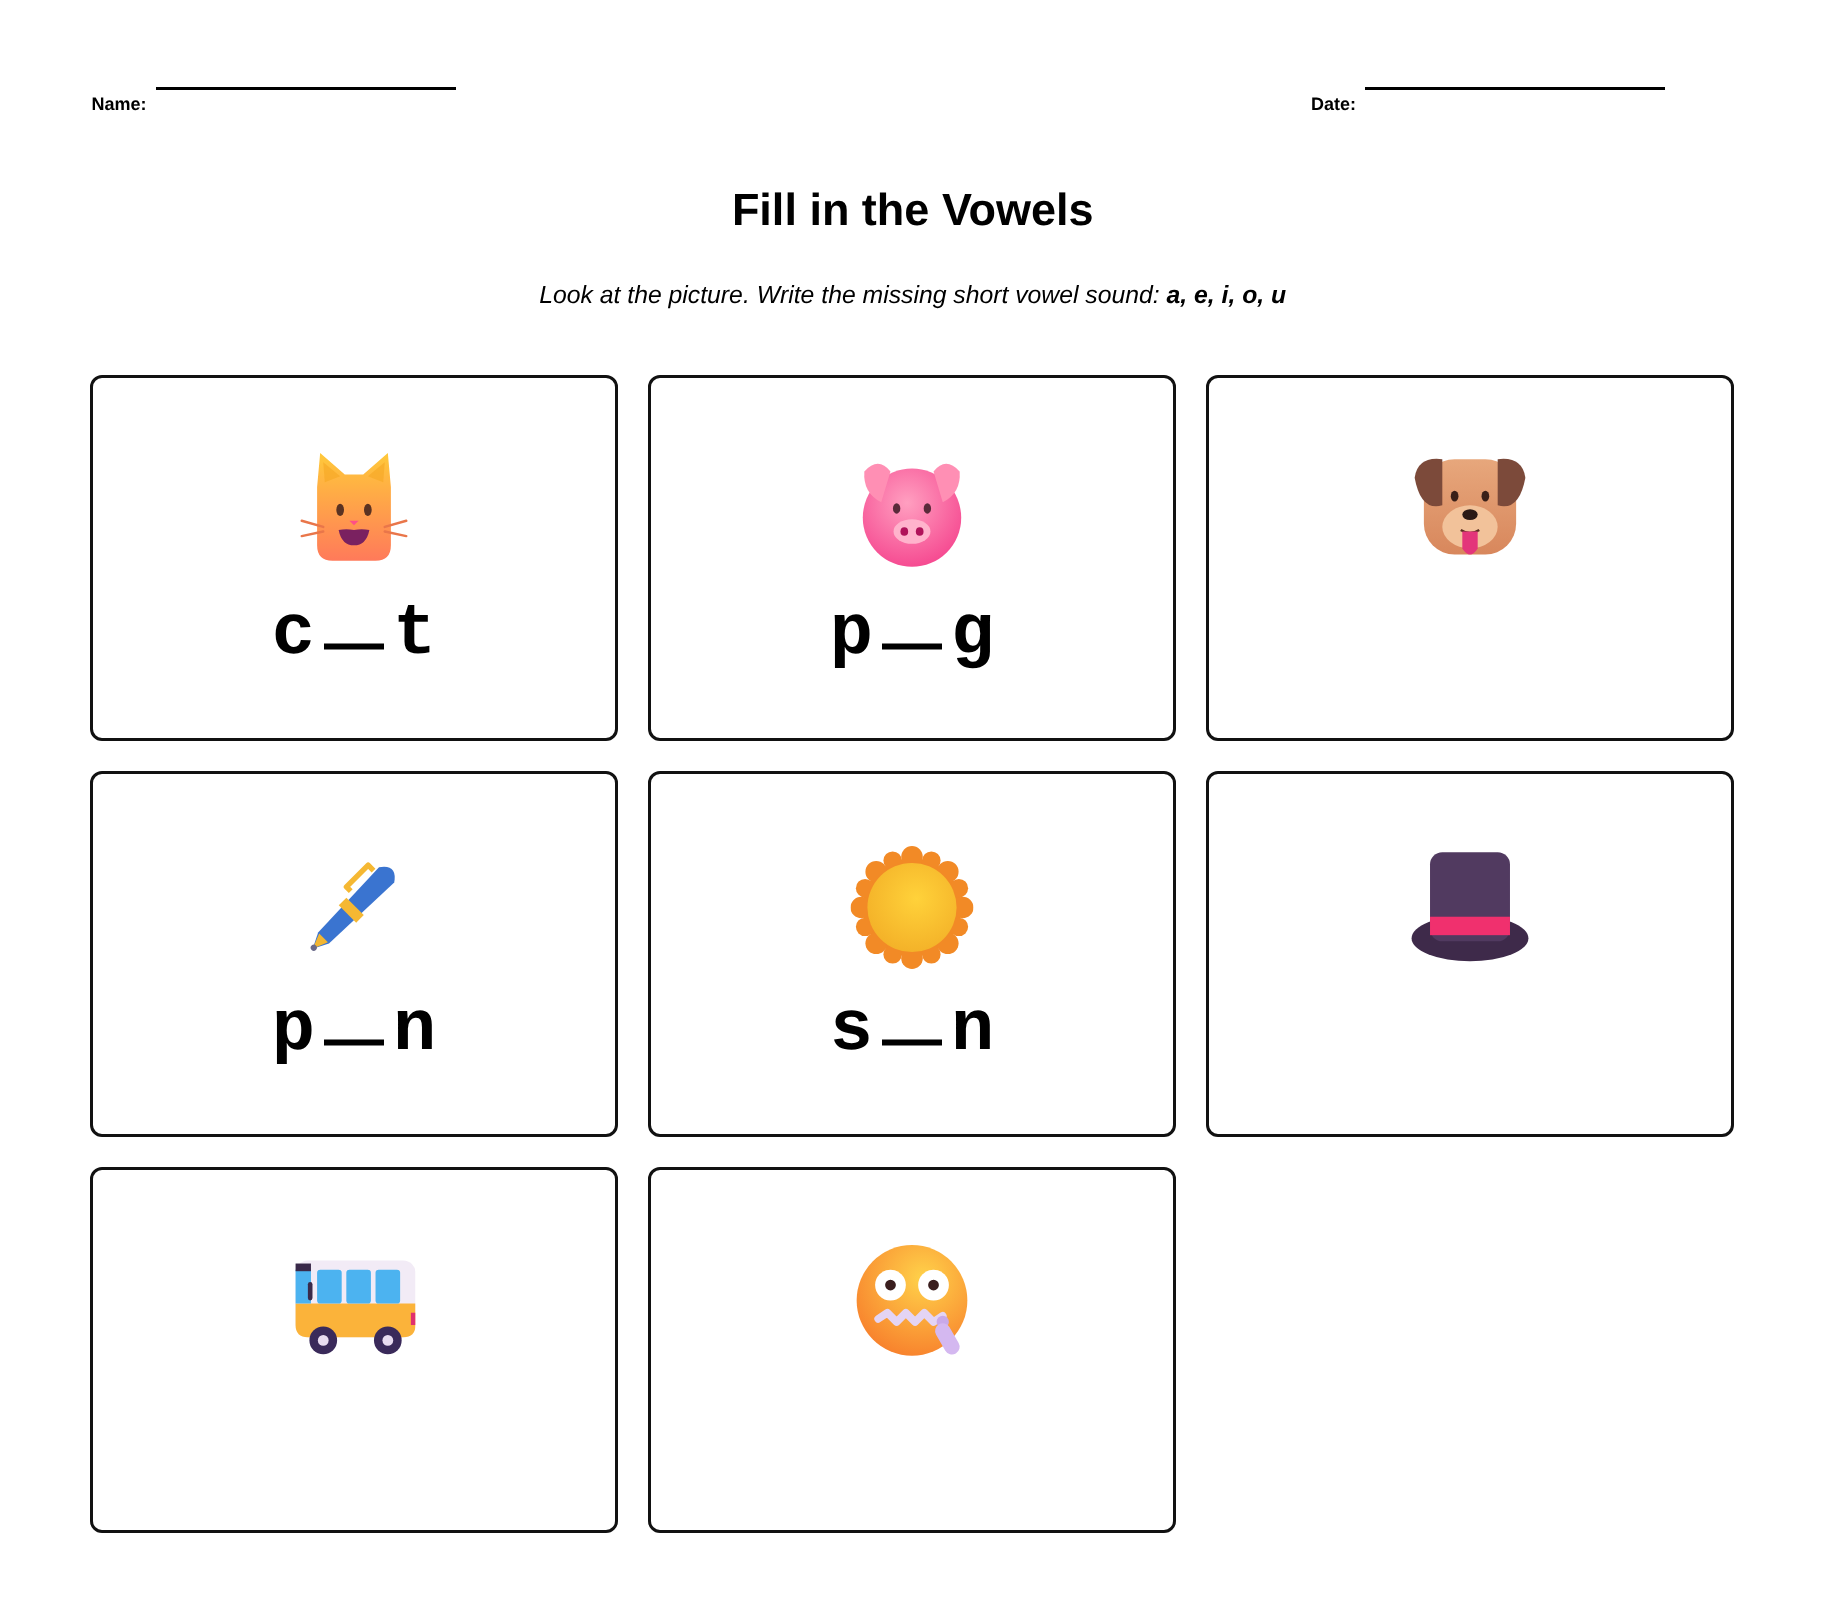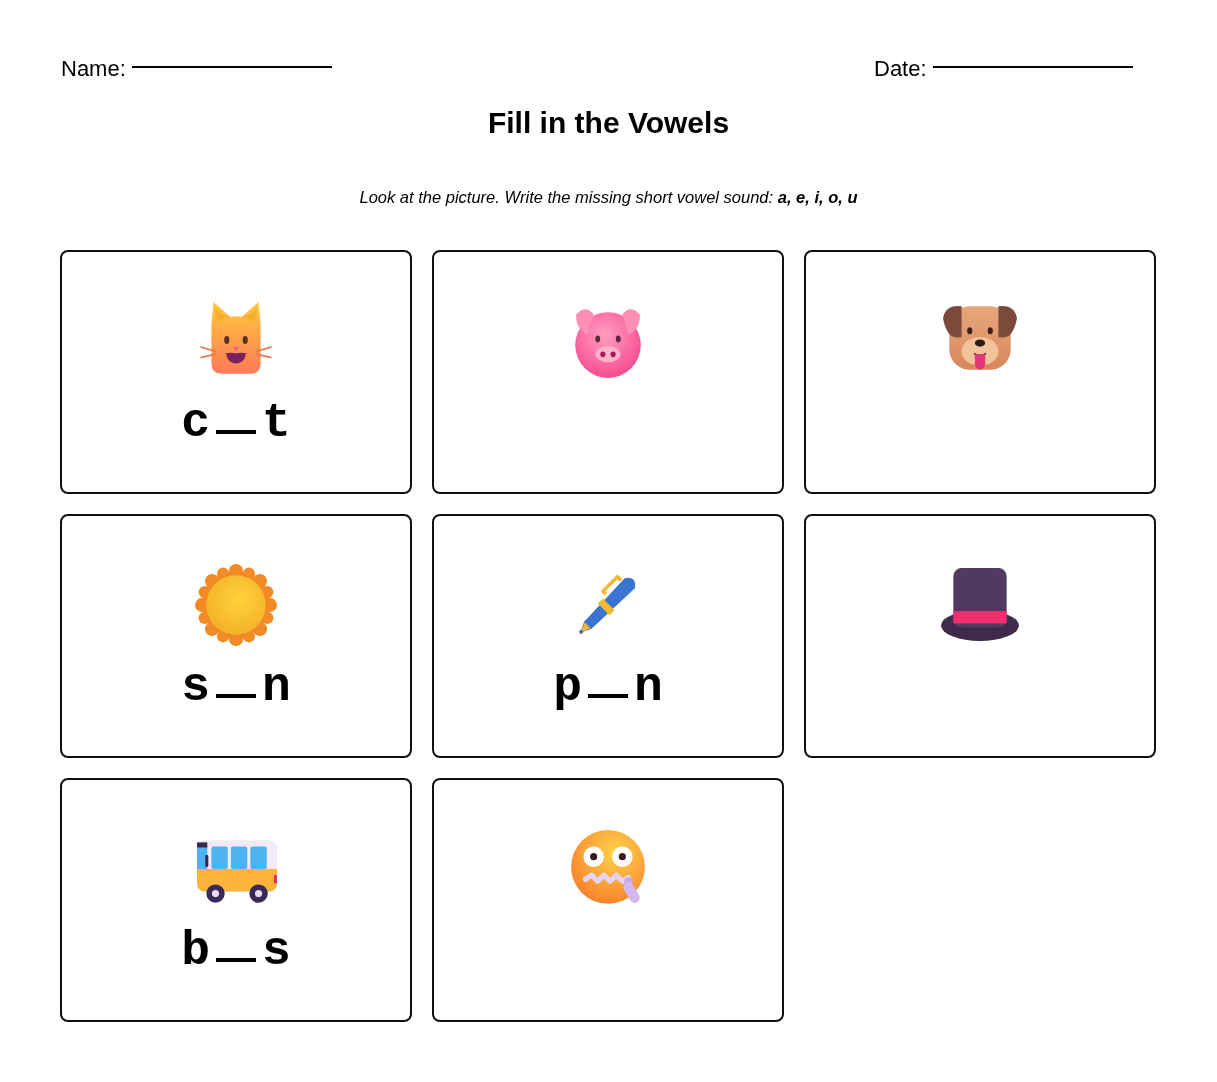--- a/index.html
+++ b/index.html
@@ -1,22 +1,22 @@
 <!DOCTYPE html>
 <html><head>
 <meta charset="utf-8">
 <style>
   html, body { margin: 0; padding: 0; background: #ffffff; }
   body { width: 1217px; height: 1082px; position: relative; font-family: "Liberation Sans", sans-serif; color: #000; overflow: hidden; }
-  .field { position: absolute; top: 58px; font-size: 22px; display: flex; align-items: center; }
+  .field { position: absolute; top: 58px; font-size: 12px; display: flex; align-items: flex-start; font-weight: bold; }
   .field .label { line-height: 22px; }
   .field .line { display: inline-block; width: 200px; height: 0; border-bottom: 2px solid #000; margin-left: 6px; margin-bottom: 4px; }
   #name-field { left: 61px; }
   #date-field { left: 874px; }
-  .title { position: absolute; top: 106px; left: 0; width: 1217px; text-align: center; font-size: 30px; font-weight: bold; margin: 0; }
+  .title { position: absolute; top: 124px; left: 0; width: 1217px; text-align: center; font-size: 30px; font-weight: bold; margin: 0; }
   .instructions { position: absolute; top: 188px; left: 0; width: 1217px; text-align: center; font-size: 16.5px; font-style: italic; }
   .instructions b { font-weight: bold; }
   .grid { position: absolute; left: 60px; top: 250px; display: grid; grid-template-columns: 352px 352px 352px; grid-template-rows: 244px 244px 244px; column-gap: 20px; row-gap: 20px; }
   .card { box-sizing: border-box; border: 2px solid #111; border-radius: 8px; background: #fff; position: relative; }
   .card .pic { position: absolute; left: 50%; top: 48px; width: 82px; height: 82px; transform: translateX(-50%); }
   .card .pic svg { width: 82px; height: 82px; display: block; }
   .card .word { position: absolute; left: 0; right: 0; top: 143px; text-align: center; font-family: "Liberation Mono", "DejaVu Sans Mono", monospace; font-weight: bold; font-size: 48px; line-height: 56px; white-space: nowrap; }
   .word .blank { display: inline-block; width: 40px; height: 4px; background: #000; margin: 0 6px; vertical-align: baseline; position: relative; top: -2px; }
 </style>
 </head>
@@ -78,20 +78,23 @@
         <circle cx="40" cy="44" r="32" fill="url(#gpig)"></circle>
         <path d="M9 14 Q18 4 26 14 L20 34 Q8 28 9 14 Z" fill="#ff8fb4"></path>
         <path d="M71 14 Q62 4 54 14 L60 34 Q72 28 71 14 Z" fill="#ff8fb4"></path>
         <ellipse cx="30" cy="38" rx="2.4" ry="3.4" fill="#5a2a3a"></ellipse>
         <ellipse cx="50" cy="38" rx="2.4" ry="3.4" fill="#5a2a3a"></ellipse>
         <ellipse cx="40" cy="53" rx="12" ry="8" fill="#ffb3cc"></ellipse>
         <ellipse cx="35" cy="53" rx="2.5" ry="2.8" fill="#b0135a"></ellipse>
         <ellipse cx="45" cy="53" rx="2.5" ry="2.8" fill="#b0135a"></ellipse>
       </svg>
     </div>
+    <div class="word">
+      <span>p</span><span class="blank"></span><span>g</span>
+    </div>
   </div>
 
   <div class="card">
     <div class="pic">
       <svg viewBox="0 0 80 80">
         <defs>
             <linearGradient id="gdog" x1="0" y1="0" x2="0" y2="1">
               <stop offset="0" stop-color="#e7a77c"></stop>
               <stop offset="1" stop-color="#d8875c"></stop>
             </linearGradient>
@@ -99,20 +102,37 @@
         <rect x="10" y="6" width="60" height="62" rx="20" fill="url(#gdog)"></rect>
         <path d="M4 18 Q6 4 22 6 L22 36 Q8 40 4 18 Z" fill="#7c4a3a"></path>
         <path d="M76 18 Q74 4 58 6 L58 36 Q72 40 76 18 Z" fill="#7c4a3a"></path>
         <ellipse cx="30" cy="30" rx="2.5" ry="3.5" fill="#3a2018"></ellipse>
         <ellipse cx="50" cy="30" rx="2.5" ry="3.5" fill="#3a2018"></ellipse>
         <ellipse cx="40" cy="50" rx="18" ry="14" fill="#f2c29a"></ellipse>
         <ellipse cx="40" cy="42" rx="5" ry="3.5" fill="#2b1a16"></ellipse>
         <path d="M34 52 Q40 56 46 52" stroke="#5a3022" stroke-width="1.5" fill="none"></path>
         <path d="M35 53 L45 53 L45 64 Q40 72 35 64 Z" fill="#e3357a"></path>
       </svg>
+    </div>
+  </div>
+
+  <div class="card">
+    <div class="pic">
+      <svg viewBox="0 0 80 80">
+        <g transform="rotate(-45 40 40)">
+          <path d="M2 40 L12 35 L70 33 Q80 40 70 47 L12 45 Z" fill="#3a74d0"></path>
+          <path d="M2 40 L12 36 L12 44 Z" fill="#f2b632"></path>
+          <circle cx="3" cy="40" r="2" fill="#6a6a8a"></circle>
+          <rect x="34" y="32" width="7" height="16" fill="#f5b833"></rect>
+          <path d="M66 32 L66 27 L46 27 L46 31" stroke="#f5b833" stroke-width="3.5" fill="none" stroke-linejoin="round"></path>
+        </g>
+      </svg>
+    </div>
+    <div class="word">
+      <span>p</span><span class="blank"></span><span>n</span>
     </div>
   </div>
 
   <div class="card">
     <div class="pic">
       <svg viewBox="0 0 80 80">
         <g fill="#f28a26">
           <circle cx="40" cy="40" r="32"></circle>
           <circle cx="40" cy="7" r="7"></circle>
             <circle cx="40" cy="73" r="7"></circle>
@@ -141,37 +161,20 @@
       </svg>
     </div>
     <div class="word">
       <span>s</span><span class="blank"></span><span>n</span>
     </div>
   </div>
 
   <div class="card">
     <div class="pic">
       <svg viewBox="0 0 80 80">
-        <g transform="rotate(-45 40 40)">
-          <path d="M2 40 L12 35 L70 33 Q80 40 70 47 L12 45 Z" fill="#3a74d0"></path>
-          <path d="M2 40 L12 36 L12 44 Z" fill="#f2b632"></path>
-          <circle cx="3" cy="40" r="2" fill="#6a6a8a"></circle>
-          <rect x="34" y="32" width="7" height="16" fill="#f5b833"></rect>
-          <path d="M66 32 L66 27 L46 27 L46 31" stroke="#f5b833" stroke-width="3.5" fill="none" stroke-linejoin="round"></path>
-        </g>
-      </svg>
-    </div>
-    <div class="word">
-      <span>p</span><span class="blank"></span><span>n</span>
-    </div>
-  </div>
-
-  <div class="card">
-    <div class="pic">
-      <svg viewBox="0 0 80 80">
         <ellipse cx="40" cy="60" rx="38" ry="15" fill="#3e2a4a"></ellipse>
         <rect x="14" y="4" width="52" height="58" rx="8" fill="#513a60"></rect>
         <rect x="14" y="46" width="52" height="12" fill="#f0306e"></rect>
       </svg>
     </div>
   </div>
 
 
   <div class="card">
     <div class="pic">
@@ -184,23 +187,20 @@
         <rect x="2" y="18" width="10" height="22" fill="#4cb3f0"></rect>
         <rect x="2" y="14" width="10" height="5" fill="#3a2a4a"></rect>
         <rect x="10" y="26" width="3" height="12" rx="1.5" fill="#3a2a4a"></rect>
         <circle cx="20" cy="64" r="9" fill="#3a2a5a"></circle>
           <circle cx="20" cy="64" r="3.5" fill="#e8dcf0"></circle>
         <circle cx="62" cy="64" r="9" fill="#3a2a5a"></circle>
           <circle cx="62" cy="64" r="3.5" fill="#e8dcf0"></circle>
         <rect x="77" y="46" width="3" height="8" fill="#e0306e"></rect>
       </svg>
     </div>
-    <div class="word">
-      <span>b</span><span class="blank"></span><span>s</span>
-    </div>
   </div>
 
   <div class="card">
     <div class="pic">
       <svg viewBox="0 0 80 80">
         <defs>
             <radialGradient id="gzip" cx="0.6" cy="0.3" r="0.8">
               <stop offset="0" stop-color="#ffd24a"></stop>
               <stop offset="1" stop-color="#f77a2a"></stop>
             </radialGradient>

